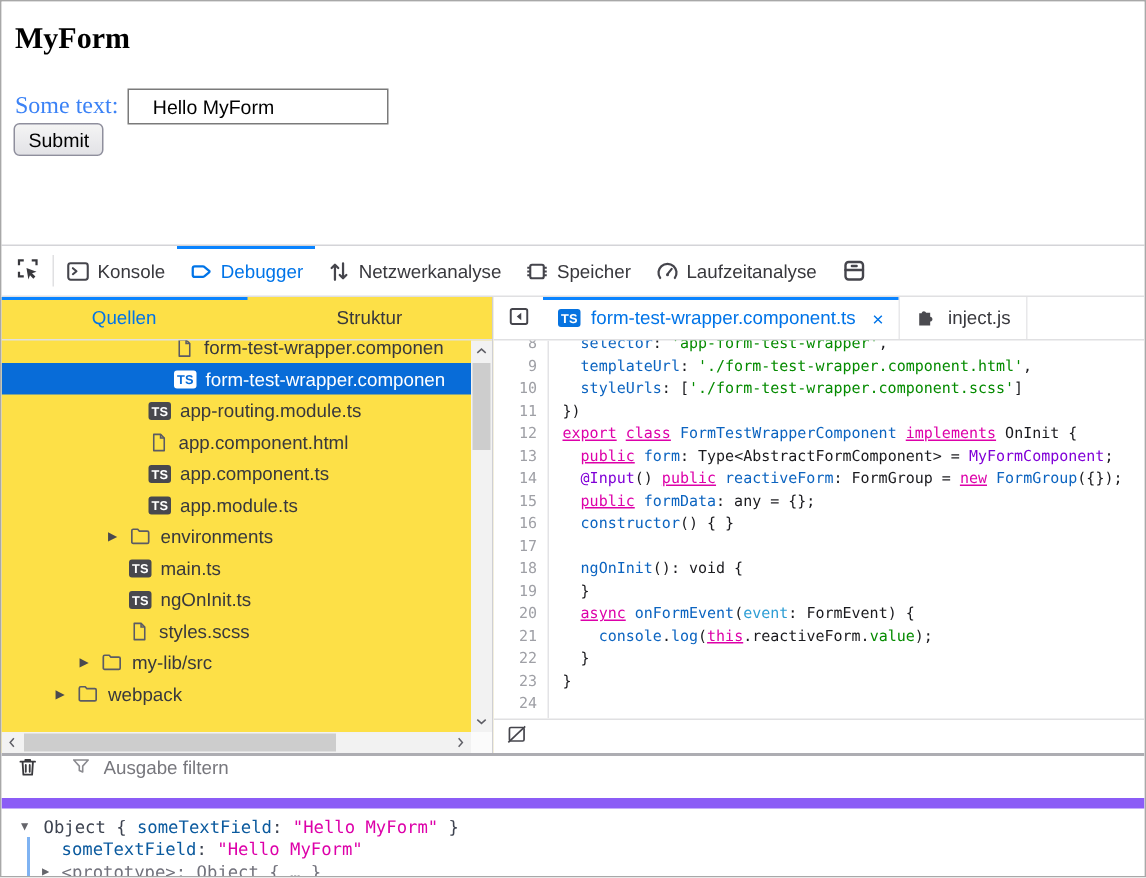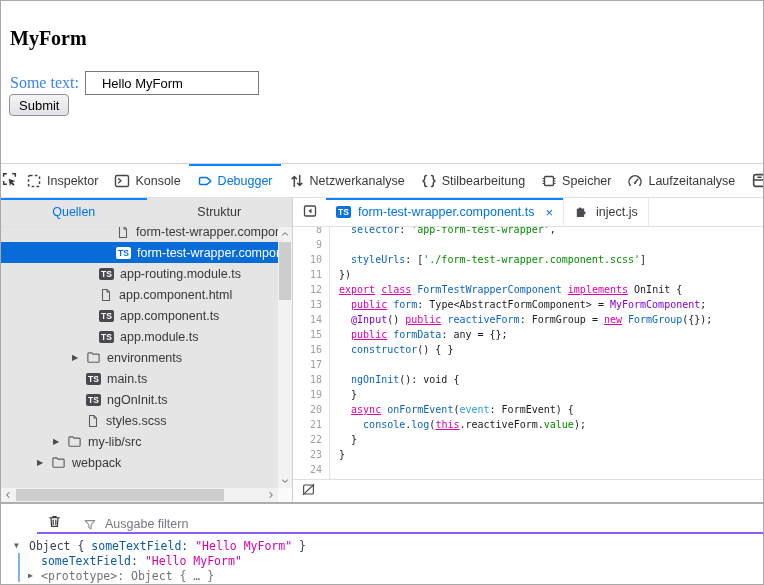--- a/index.html
+++ b/index.html
@@ -1,20 +1,20 @@
 <!DOCTYPE html>
 <html style="--c-accent: #0a84ff; --c-accentText: #0074e8; --c-sel: #086cd8; --c-kw: #dd00a9; --c-st: #058b00; --c-bl: #0c64c0; --c-pu: #8000d7; --c-lb: #2e9ed5; --c-key: #0b5a9e; --c-obj: #3d4350; --c-strv: #dd00a9; --c-proto: #72727c; --c-badge_blue: #0673e0; --c-badge_dark: #48484e;"><head>
 <meta charset="utf-8">
 <style>
   html,body{margin:0;padding:0;background:#fff;}
   .app{position:relative;width:764px;height:585px;box-sizing:border-box;border:1px solid #a8a8a8;
        font-family:"Liberation Sans",sans-serif;overflow:hidden;background:#fff;}
 
   
-  .page{position:absolute;top:12px;left:0;right:0;height:162px;background:#fff;}
+  .page{position:absolute;top:0;left:0;right:0;height:162px;background:#fff;}
   .page h1{margin:0;position:absolute;left:9px;top:14px;font:bold 20px "Liberation Serif",serif;color:#000;}
   .form-row{position:absolute;left:9px;top:58px;display:flex;align-items:center;}
   .form-row label{font:16px "Liberation Serif",serif;color:#3b82f6;margin-right:6px;}
   .form-row input{width:140px;height:22px;border:1px solid #7a7a7a;font:13px "Liberation Sans",sans-serif;
                   padding:0 16px;box-sizing:content-box;}
   .submit{position:absolute;left:8px;top:81px;height:22px;padding:0 9px;
           background:linear-gradient(#f4f4f4,#e2e2e6);border:1px solid #8f8f9d;border-radius:4px;
           font:13px "Liberation Sans",sans-serif;color:#000;}
 
   
@@ -29,21 +29,21 @@
   .tt{display:flex;align-items:center;gap:5px;padding:0 8px;position:relative;color:#38383d;white-space:nowrap;cursor:default;}
   .tt .ic{display:flex;color:#45454c;}
   .tt.active{color:var(--c-accentText);}
   .tt.active .ic{color:var(--c-accentText);}
   .tt.active::before{content:'';position:absolute;top:0;left:0;right:0;height:2px;background:var(--c-accent);}
 
   
   .dt-main{position:absolute;top:34px;left:0;right:0;bottom:82px;display:flex;}
 
   
-  .sources{width:292px;flex:none;box-sizing:border-box;border-right:1px solid #cfcfd4;position:relative;background:#e5e5e5;}
+  .sources{width:328px;flex:none;box-sizing:border-box;border-right:1px solid #cfcfd4;position:relative;background:#fde047;}
   .panel-tabs{height:28px;border-bottom:1px solid #e0e0e2;display:flex;}
   .ptab{flex:1;display:flex;align-items:center;justify-content:center;position:relative;color:#38383d;cursor:default;}
   .ptab.active{color:var(--c-accentText);}
   .ptab.active::before{content:'';position:absolute;top:0;left:0;right:0;height:2px;background:var(--c-accent);}
   .tree{position:absolute;top:29px;left:0;right:14px;bottom:14px;overflow:hidden;}
   .trow{height:21px;display:flex;align-items:center;position:relative;white-space:nowrap;cursor:default;}
   .trow.clip{margin-top:-6px;}
   .trow.sel{background:var(--c-sel);color:#fff;}
   .trow .arrow{position:absolute;font-size:8px;color:#4a4a4f;top:6px;}
   .trow .ti{display:flex;flex:none;color:#5b5b64;}
@@ -81,21 +81,21 @@
   .cl .ln{width:29px;padding-right:7px;text-align:right;color:#9fa0a6;flex:none;}
   .cl .lc{padding-left:10px;white-space:pre;}
   .tk-pl{color:#1a1a1e;} .tk-kw{color:var(--c-kw);text-decoration:underline;} .tk-bl{color:var(--c-bl);}
   .tk-st{color:var(--c-st);} .tk-pu{color:var(--c-pu);} .tk-lb{color:var(--c-lb);}
   .editor-footer{position:absolute;left:0;right:0;bottom:0;height:22px;border-top:1px solid #e0e0e2;
                  display:flex;align-items:center;padding-left:8px;color:#45454c;}
 
   
   .console{position:absolute;left:0;right:0;bottom:0;height:82px;box-sizing:border-box;
            border-top:2px solid #adadb2;background:#fff;}
-  .console-toolbar{height:28px;border-bottom:2px solid #8b5cf6;display:flex;align-items:flex-end;margin-left:36px;}
+  .console-toolbar{height:28px;border-bottom:7px solid #8b5cf6;display:flex;align-items:flex-start;}
   .cbtn{width:34px;display:flex;align-items:center;justify-content:center;color:#39393d;}
   .funnel{color:#8a8a8f;margin-left:11px;display:flex;}
   .cfilter{border:none;outline:none;font:12.5px "Liberation Sans",sans-serif;color:#38383d;margin-left:6px;width:300px;background:transparent;}
   .cfilter::placeholder{color:#77777d;}
   .console-out{padding-top:4px;font-family:"DejaVu Sans Mono",monospace;font-size:11.5px;position:relative;}
   .crow{height:15px;display:flex;align-items:center;padding-left:28px;position:relative;white-space:pre;}
   .crow .caret{position:absolute;left:13px;top:3px;font-size:8px;color:#65656b;}
   .crow.indent{padding-left:40px;}
   .crow.indent .caret{left:27px;}
   .cbar{position:absolute;left:17px;top:19px;bottom:1px;width:2px;background:#7fb3f2;}
@@ -119,28 +119,20 @@
 
     <div class="dt-toolbar" id="dtToolbar">
       <div class="pick">
         <span class="ic"><svg viewBox="0 0 16 16" width="17" height="17">
               <path d="M2.5 5.5v-3h3M10.5 2.5h3v3M2.5 9.5v3h3" fill="none" stroke="currentColor" stroke-width="1.4"></path>
               <path d="M7.2 7.2l6.3 2.3-2.8 1 2.1 2.1-1.3 1.3-2.1-2.1-1 2.7z" fill="currentColor"></path>
             </svg></span>
       </div>
       <div class="tsep"></div>
 
-    <div class="tt">
-          <span class="ic">
-            <svg viewBox="0 0 16 16" width="16" height="16">
-              <rect x="2.5" y="2.5" width="11" height="11" rx="1.5" fill="none" stroke="currentColor" stroke-width="1.5" stroke-dasharray="2.6 2.2"></rect>
-            </svg>
-          </span>
-          <span>Inspektor</span>
-        </div>
         <div class="tt">
           <span class="ic">
             <svg viewBox="0 0 16 16" width="16" height="16">
               <rect x="1.5" y="2.5" width="13" height="11" rx="1.6" fill="none" stroke="currentColor" stroke-width="1.4"></rect>
               <path d="M4.6 5.8l2.4 2-2.4 2" fill="none" stroke="currentColor" stroke-width="1.4" stroke-linecap="round" stroke-linejoin="round"></path>
             </svg>
           </span>
           <span>Konsole</span>
         </div>
         <div class="tt active">
@@ -151,28 +143,20 @@
           </span>
           <span>Debugger</span>
         </div>
         <div class="tt">
           <span class="ic">
             <svg viewBox="0 0 16 16" width="16" height="16">
               <path d="M5.3 13.5v-10M5.3 3.5L3.1 5.7M5.3 3.5l2.2 2.2M10.7 2.5v10M10.7 12.5l2.2-2.2M10.7 12.5L8.5 10.3" fill="none" stroke="currentColor" stroke-width="1.5" stroke-linecap="round" stroke-linejoin="round"></path>
             </svg>
           </span>
           <span>Netzwerkanalyse</span>
-        </div>
-        <div class="tt">
-          <span class="ic">
-            <svg viewBox="0 0 16 16" width="16" height="16">
-              <path d="M5.5 2.5c-1.2 0-1.8.6-1.8 1.8v1.5c0 .9-.4 1.6-1.4 1.7v1c1 .1 1.4.8 1.4 1.7v1.5c0 1.2.6 1.8 1.8 1.8M10.5 2.5c1.2 0 1.8.6 1.8 1.8v1.5c0 .9.4 1.6 1.4 1.7v1c-1 .1-1.4.8-1.4 1.7v1.5c0 1.2-.6 1.8-1.8 1.8" fill="none" stroke="currentColor" stroke-width="1.5" stroke-linecap="round"></path>
-            </svg>
-          </span>
-          <span>Stilbearbeitung</span>
         </div>
         <div class="tt">
           <span class="ic">
             <svg viewBox="0 0 16 16" width="16" height="16">
               <rect x="3.5" y="3.5" width="9" height="9" rx="1.2" fill="none" stroke="currentColor" stroke-width="1.4"></rect>
               <path d="M1.5 5.5h2M1.5 8h2M1.5 10.5h2M12.5 5.5h2M12.5 8h2M12.5 10.5h2" stroke="currentColor" stroke-width="1.2"></path>
             </svg>
           </span>
           <span>Speicher</span>
         </div>
@@ -340,20 +324,21 @@
             </div>
           </div>
         <div class="code">
           <div class="code-inner" id="codeInner">
               <div class="cl">
                 <span class="ln">8</span>
                 <span class="lc"><span class="tk-pl">  </span><span class="tk-bl">selector</span><span class="tk-pl">: </span><span class="tk-st">'app-form-test-wrapper'</span><span class="tk-pl">,</span></span>
               </div>
               <div class="cl">
                 <span class="ln">9</span>
+                <span class="lc"><span class="tk-pl">  </span><span class="tk-bl">templateUrl</span><span class="tk-pl">: </span><span class="tk-st">'./form-test-wrapper.component.html'</span><span class="tk-pl">,</span></span>
               </div>
               <div class="cl">
                 <span class="ln">10</span>
                 <span class="lc"><span class="tk-pl">  </span><span class="tk-bl">styleUrls</span><span class="tk-pl">: [</span><span class="tk-st">'./form-test-wrapper.component.scss'</span><span class="tk-pl">]</span></span>
               </div>
               <div class="cl">
                 <span class="ln">11</span>
                 <span class="lc"><span class="tk-pl">})</span></span>
               </div>
               <div class="cl">

